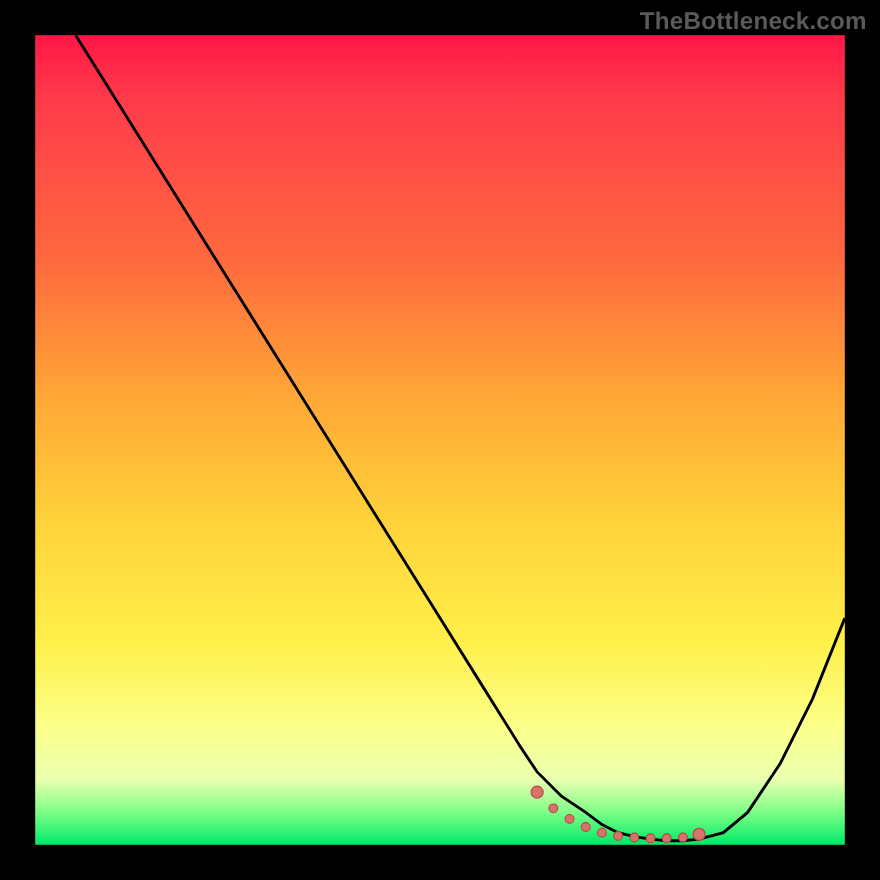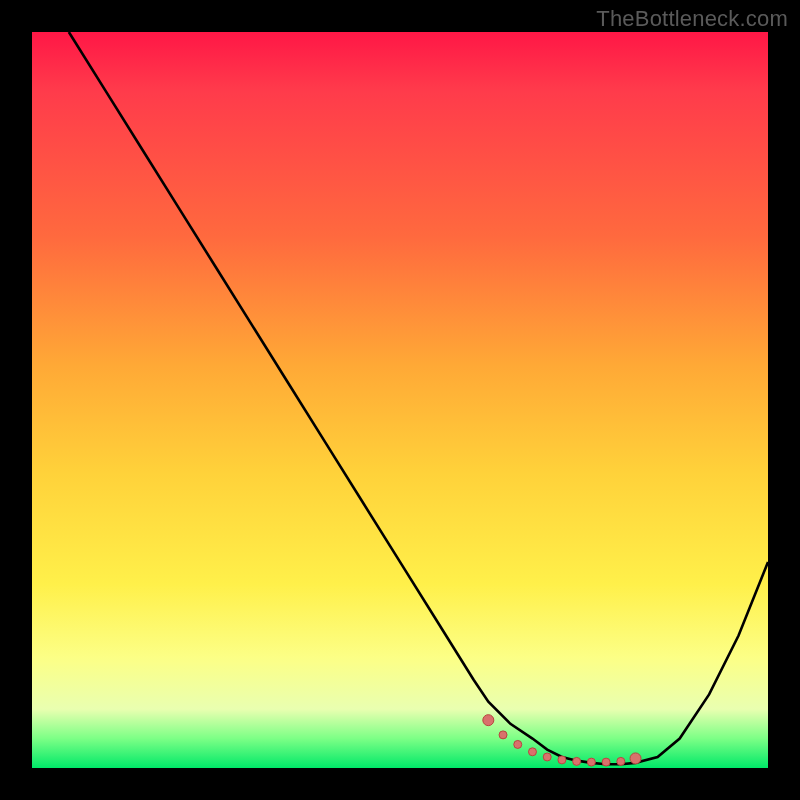--- a/index.html
+++ b/index.html
@@ -37,21 +37,21 @@
       #7cff86 96%,
       #00e868 100%
     );
   }
   .watermark {
     position: absolute;
     top: 6px;
     right: 12px;
     color: #5a5a5a;
     font-size: 22px;
-    font-weight: 400;
+    font-weight: 700;
     letter-spacing: 0.2px;
     user-select: none;
   }
   svg.curve {
     position: absolute;
     left: 0;
     top: 0;
     width: 736px;
     height: 736px;
     overflow: visible;

